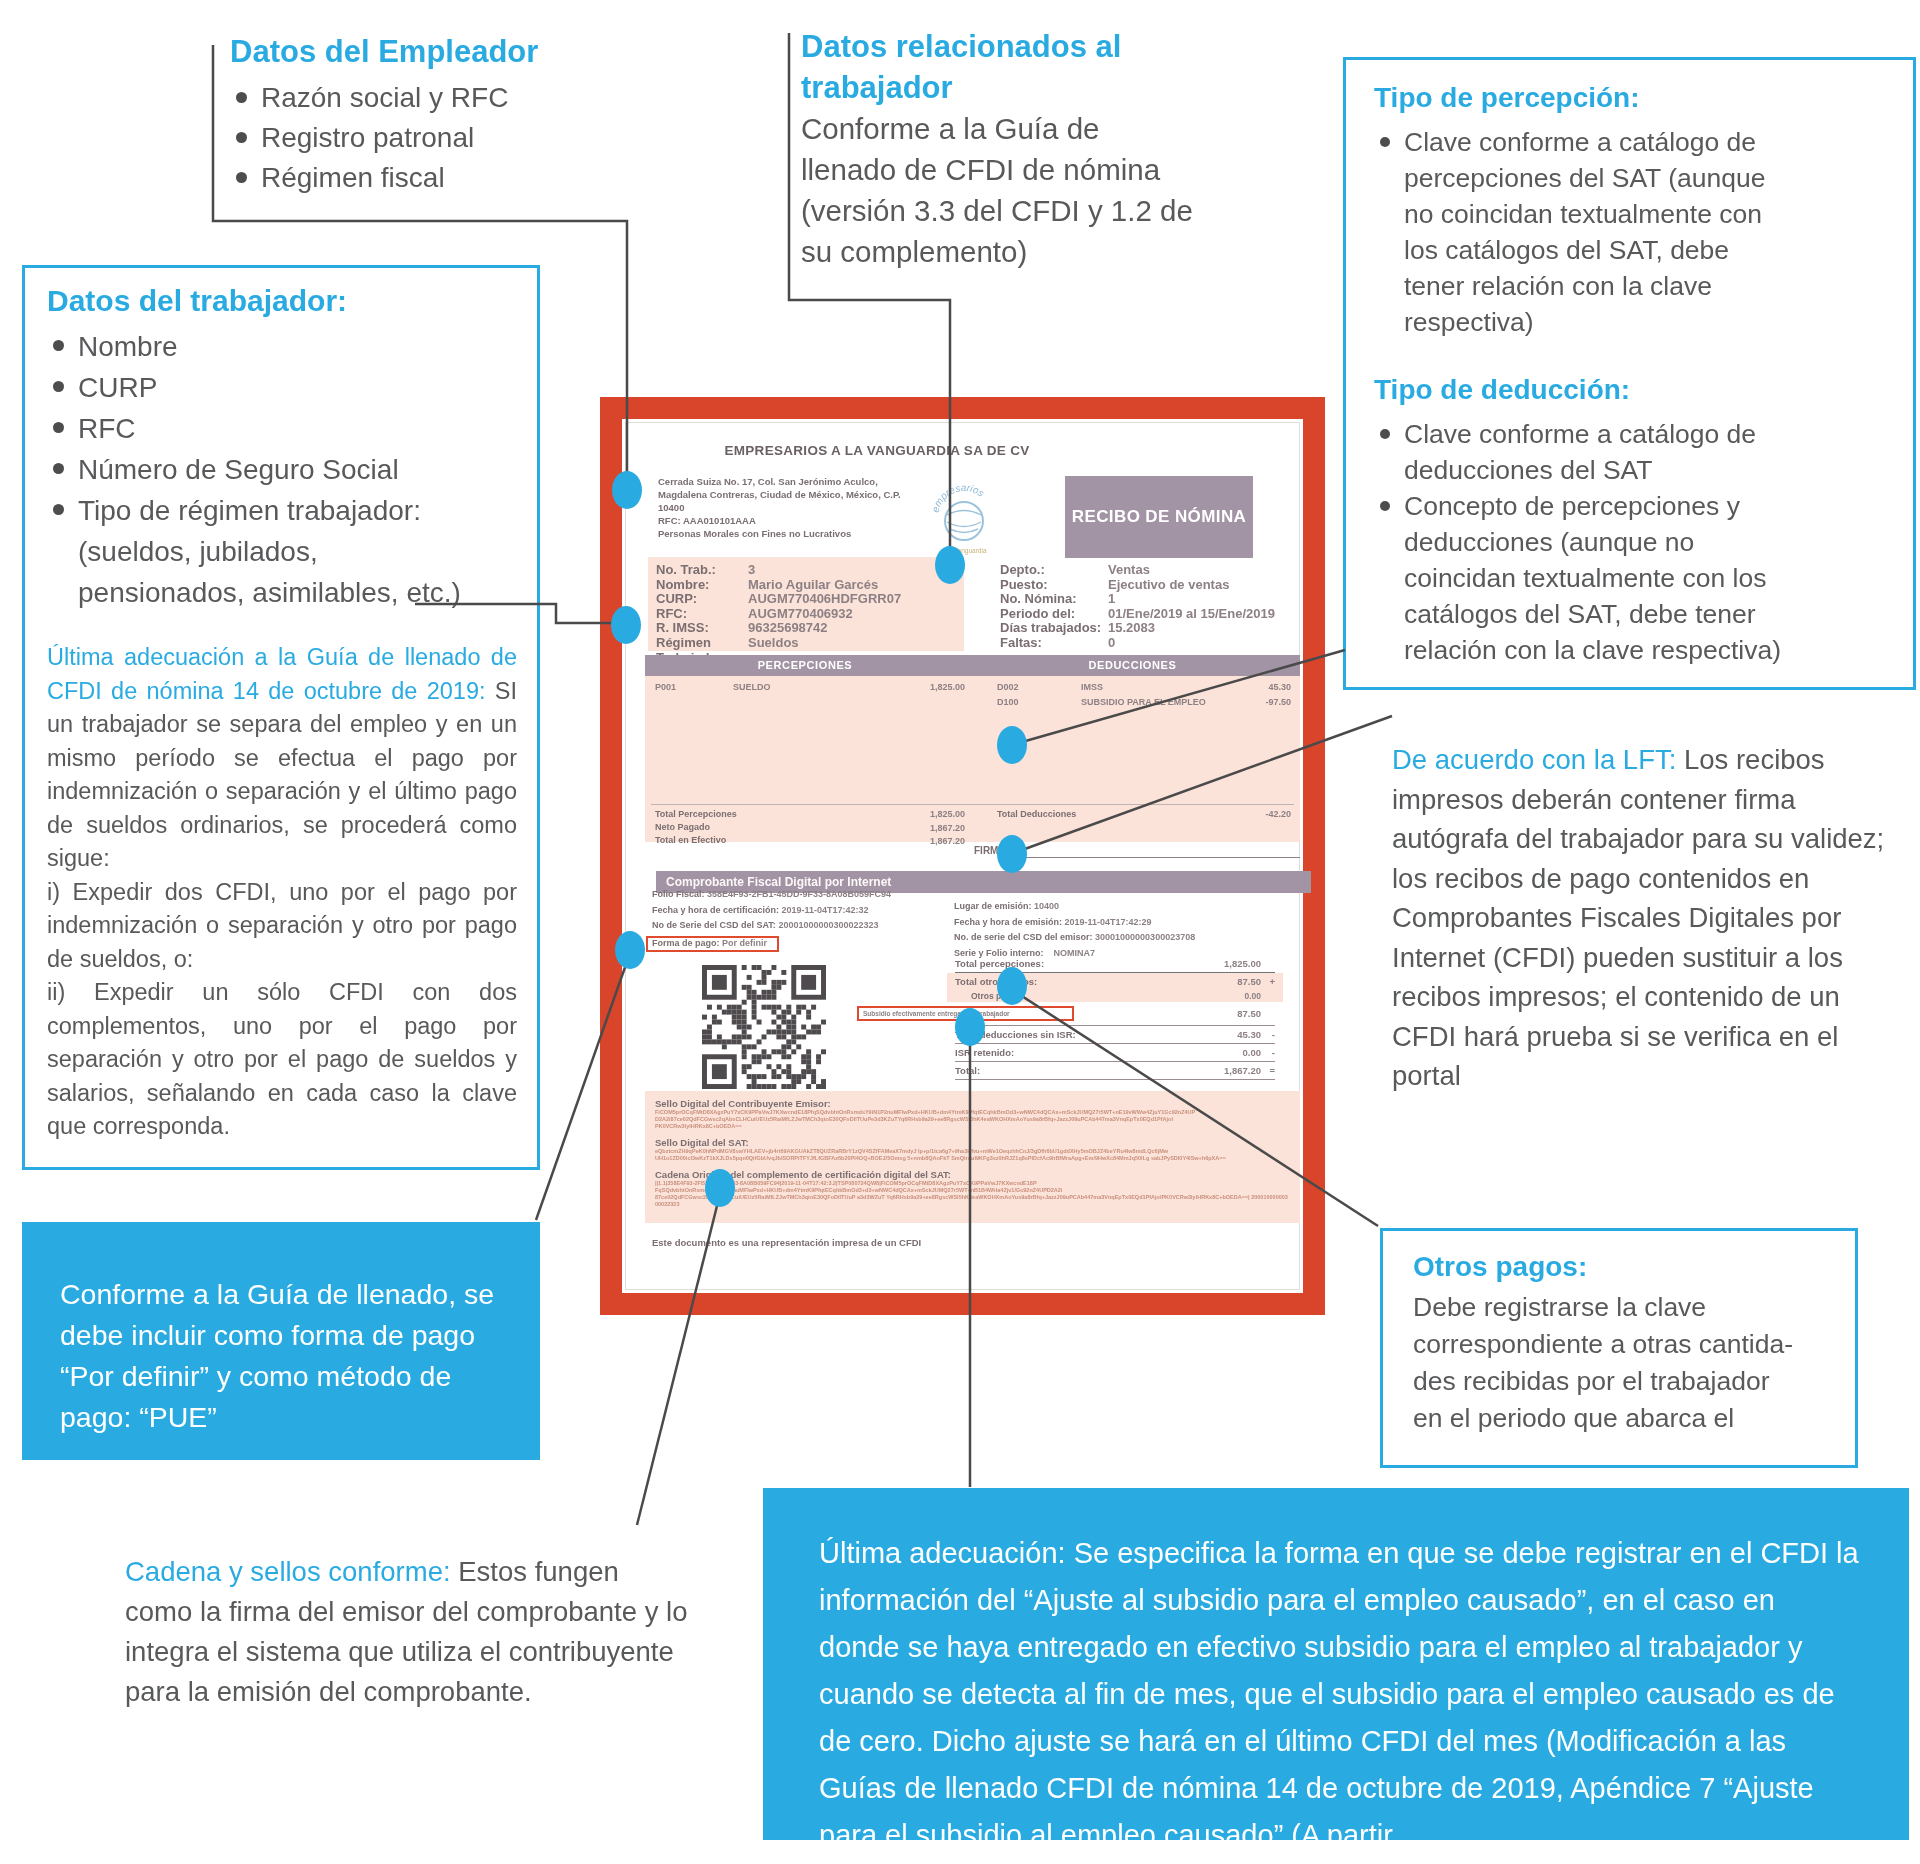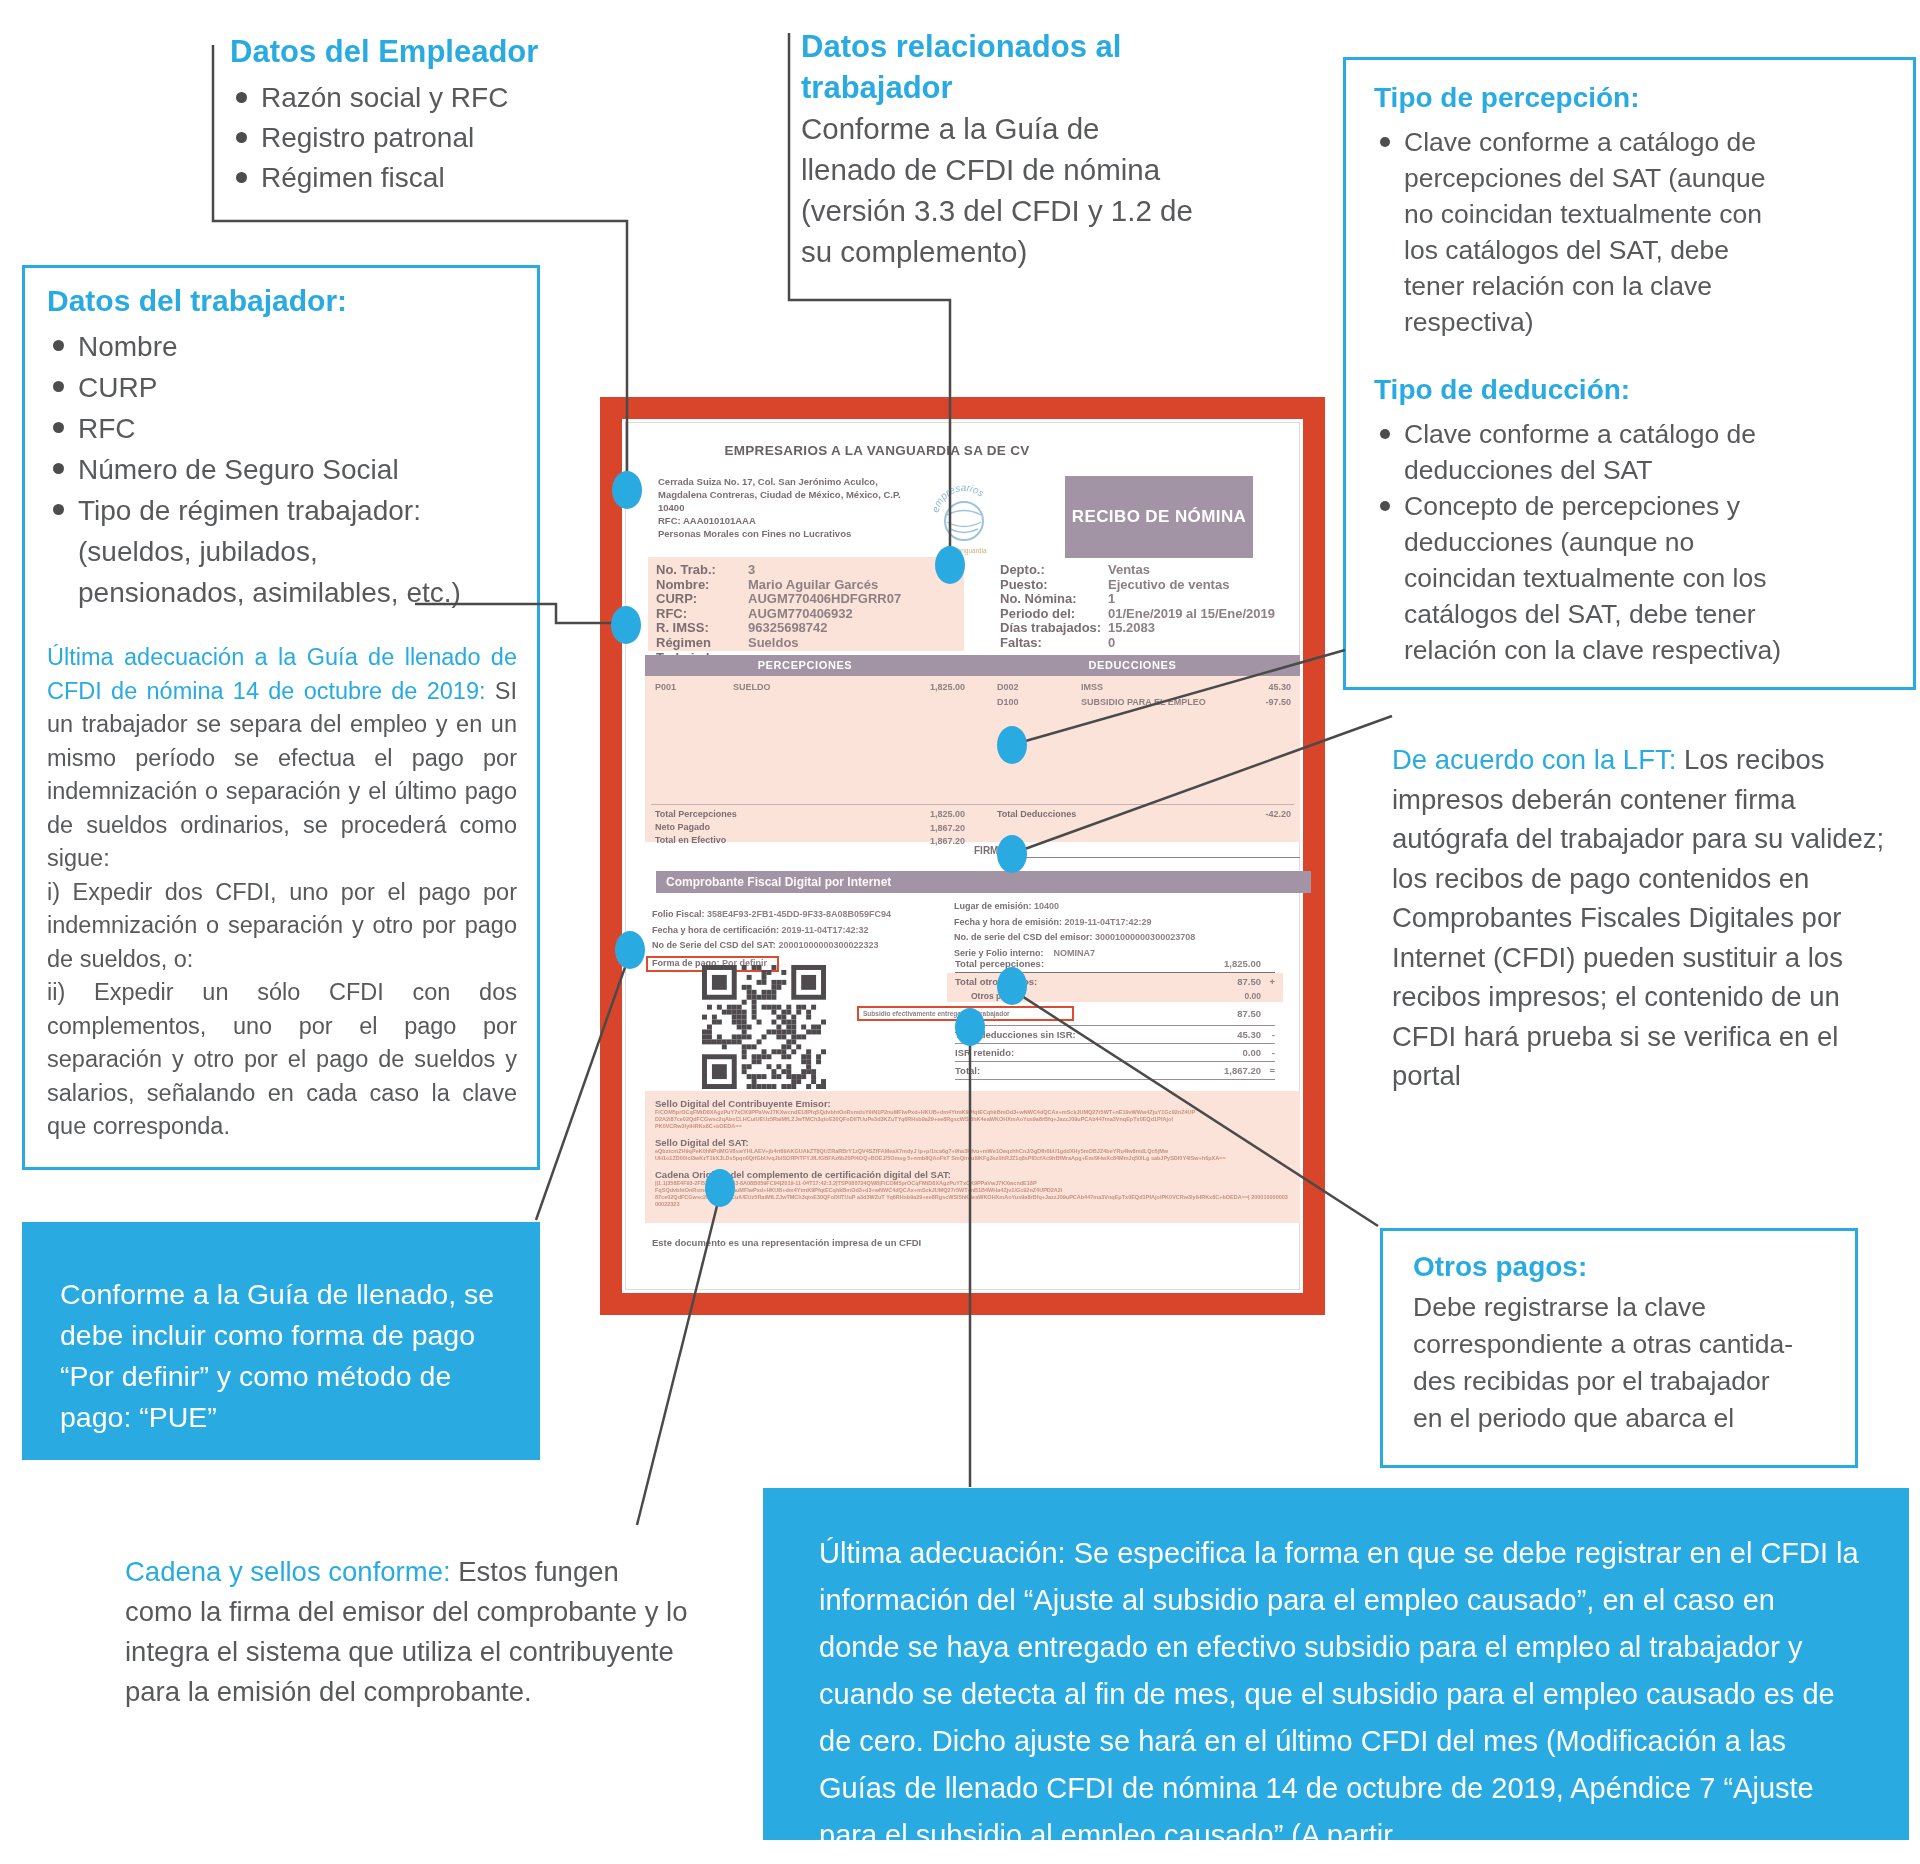--- a/index.html
+++ b/index.html
@@ -66,21 +66,21 @@
   .dc1{left:352px;top:6px;} .dn1{left:436px;top:6px;} .da1{left:558px;top:6px;width:88px;text-align:right;}
   .dc2{left:352px;top:21px;} .dn2{left:436px;top:21px;} .da2{left:558px;top:21px;width:88px;text-align:right;}
   .trule{position:absolute;left:6px;right:6px;top:128px;border-top:1px solid #c3b2b4;}
   .tlab0{left:10px;top:133px;color:#7b6e71;} .tval0{left:230px;top:133px;width:90px;text-align:right;}
   .trlab{left:352px;top:133px;color:#7b6e71;} .trval{left:558px;top:133px;width:88px;text-align:right;}
   .tlab1{left:10px;top:146px;color:#7b6e71;} .tval1{left:230px;top:147px;width:90px;text-align:right;}
   .tlab2{left:10px;top:159px;color:#7b6e71;} .tval2{left:230px;top:160px;width:90px;text-align:right;}
   .firma{position:absolute;left:352px;top:426px;width:326px;height:15px;display:flex;font-size:10px;font-weight:bold;color:#7b6e71;}
   .firma .fl{flex:1;border-bottom:1px solid #8d8084;margin:0 0 2px 4px;}
   .cfdibar{position:absolute;left:23px;top:452px;width:655px;height:22px;background:#a293a5;color:#fdf8f8;font-weight:bold;font-size:12px;line-height:22px;padding-left:10px;margin-left:11px;}
-  .cfdileft{position:absolute;left:30px;top:490px;width:300px;}
+  .cfdileft{position:absolute;left:30px;top:470px;width:300px;}
   .cfdiright{position:absolute;left:332px;top:482px;width:346px;}
   .cl{height:15.5px;font-size:9px;white-space:nowrap;}
   .cl .k{font-weight:bold;color:#7b6e71;}
   .cl .v{font-weight:bold;color:#8d8084;}
   .boxed{display:inline-block;border:2px solid #e04a2e;padding:0 10px 2px 4px;margin-left:-6px;}
   .qr{position:absolute;left:80px;top:546px;width:124px;height:124px;}
   .tots{position:absolute;left:333px;top:536px;width:320px;font-size:9.5px;font-weight:bold;color:#7b6e71;}
   .trow{display:flex;align-items:center;}
   .trow .lab{flex:1;}
   .trow .tval{width:64px;text-align:right;color:#8d8084;}

